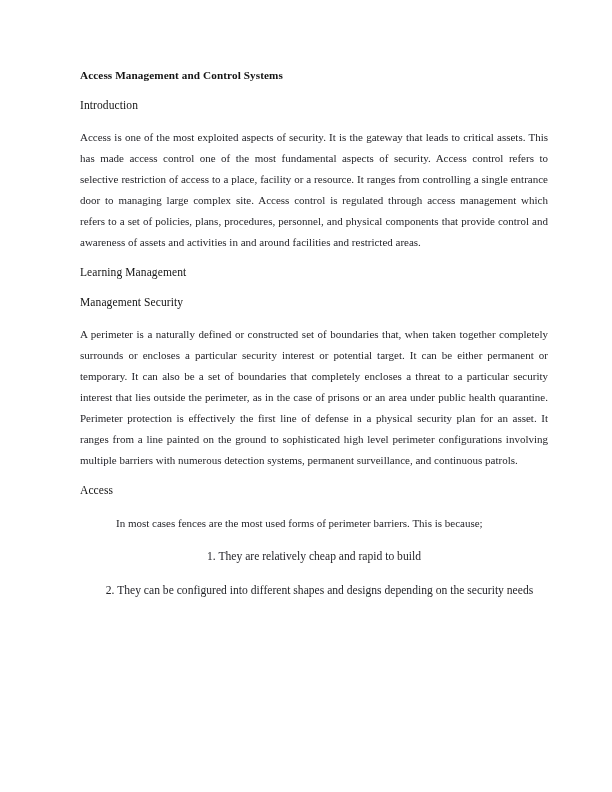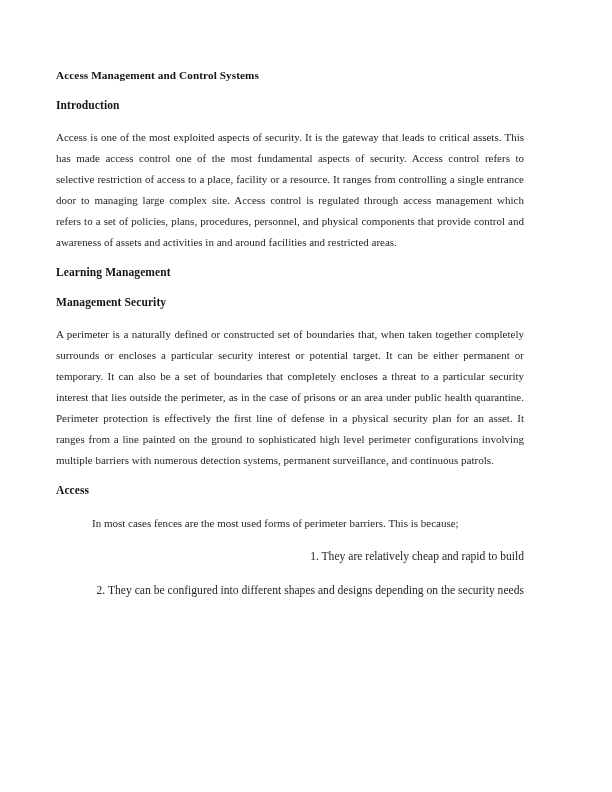--- a/index.html
+++ b/index.html
@@ -15,35 +15,35 @@
   .page {
     position: relative;
     width: 612px;
     height: 792px;
     background: #ffffff;
     overflow: hidden;
     box-sizing: border-box;
   }
   .content {
     position: absolute;
-    left: 56px;
+    left: 80px;
     top: 68px;
     width: 468px;
   }
   .doc-title {
     font-size: 11.2px;
     font-weight: bold;
     line-height: 1.25;
     margin: 0 0 16px 0;
     letter-spacing: 0.1px;
     color: #141414;
   }
   .heading {
     font-size: 11.5px;
-    font-weight: bold;
+    font-weight: normal;
     line-height: 1.25;
     margin: 0 0 15px 0;
     letter-spacing: 0.1px;
     color: #141414;
   }
   .para {
     font-size: 11px;
     line-height: 21px;
     margin: 0 0 12px 0;
     color: #25252a;
@@ -56,21 +56,21 @@
   }
   .para.tight {
     margin-bottom: 11px;
     margin-left: 36px;
   }
   .list-item {
     font-size: 11.6px;
     line-height: 24.6px;
     margin: 0 0 10px 0;
     color: #25252a;
-    text-align: right;
+    text-align: center;
   }
   .list-item:last-child {
     margin-bottom: 0;
     margin-left: 11px;
   }
 </style>
 </head>
 <body>
 
 <div class="page">

